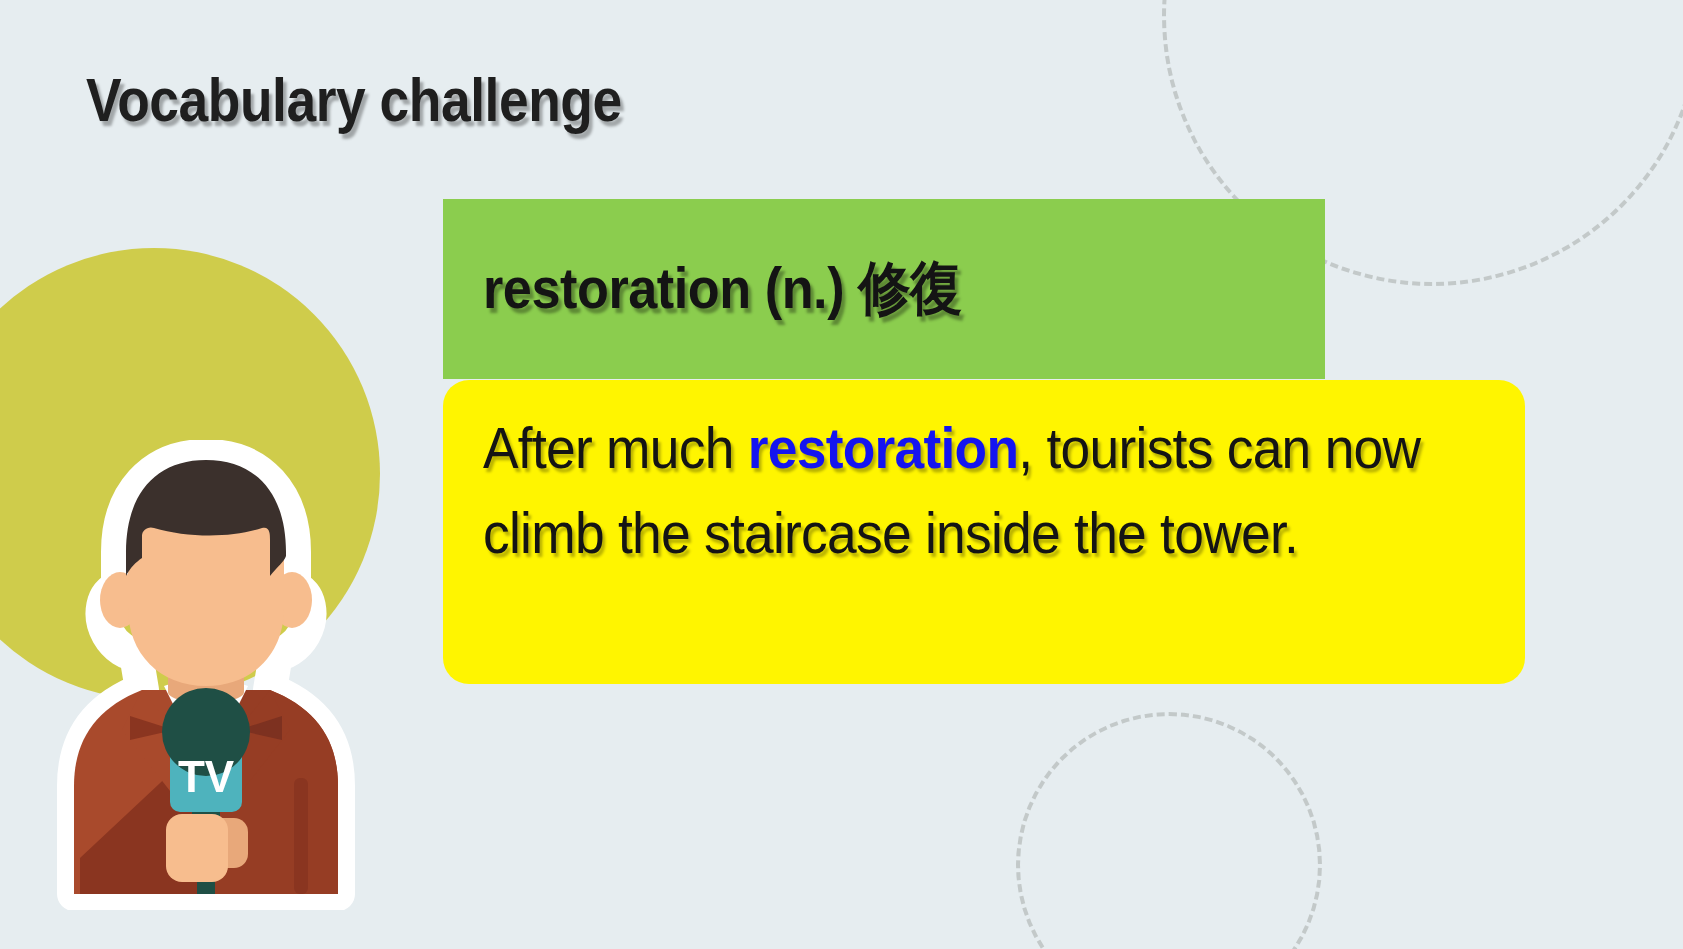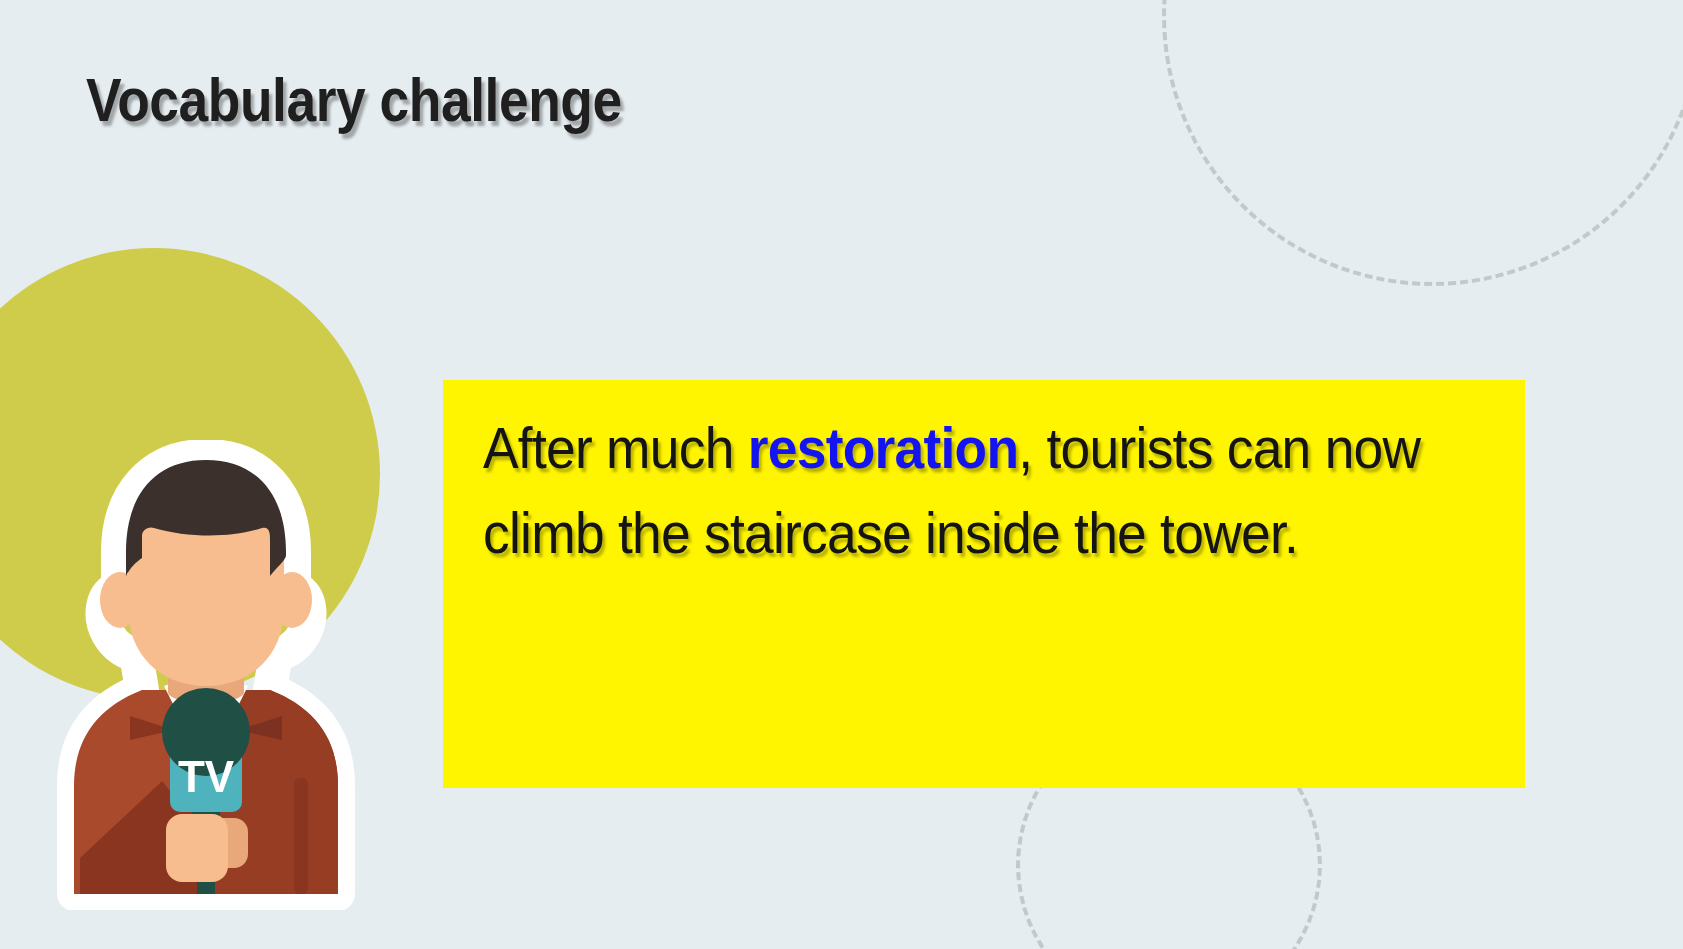--- a/index.html
+++ b/index.html
@@ -83,25 +83,26 @@
     text-shadow: 4px 5px 3px rgba(0,0,0,0.33);
     white-space: nowrap;
   }
 
   
   #sentence-box {
     position: absolute;
     left: 443px;
     top: 380px;
     width: 1082px;
-    height: 408px;
+    height: 304px;
     background: #fff500;
     z-index: 2;
     padding: 26px 0 0 40px;
     box-sizing: border-box;
+    border-radius: 26px;
   }
   #sentence-text {
     font-size: 58px;
     line-height: 1.46;
     color: #141414;
     letter-spacing: -0.8px;
     transform: scaleX(0.92);
     transform-origin: left top;
     text-shadow: 3px 4px 3px rgba(0,0,0,0.28);
   }
@@ -126,20 +127,23 @@
 
 <div id="slide">
 
   <div class="dashed-circle" id="circle-top-right"></div>
   <div class="dashed-circle" id="circle-bottom-right"></div>
 
   <div id="olive-circle"></div>
 
   <div id="title">Vocabulary challenge</div>
 
+  <div id="word-banner">
+    <div id="word-text">restoration (n.) 修復</div>
+  </div>
 
   <div id="sentence-box">
     <div id="sentence-text">
       <span>After much </span><span class="hl">restoration</span><span>, tourists can now climb the staircase inside the tower.</span>
     </div>
   </div>
 
   <div id="reporter">
     <svg viewBox="0 0 300 470" xmlns="http://www.w3.org/2000/svg">
 

